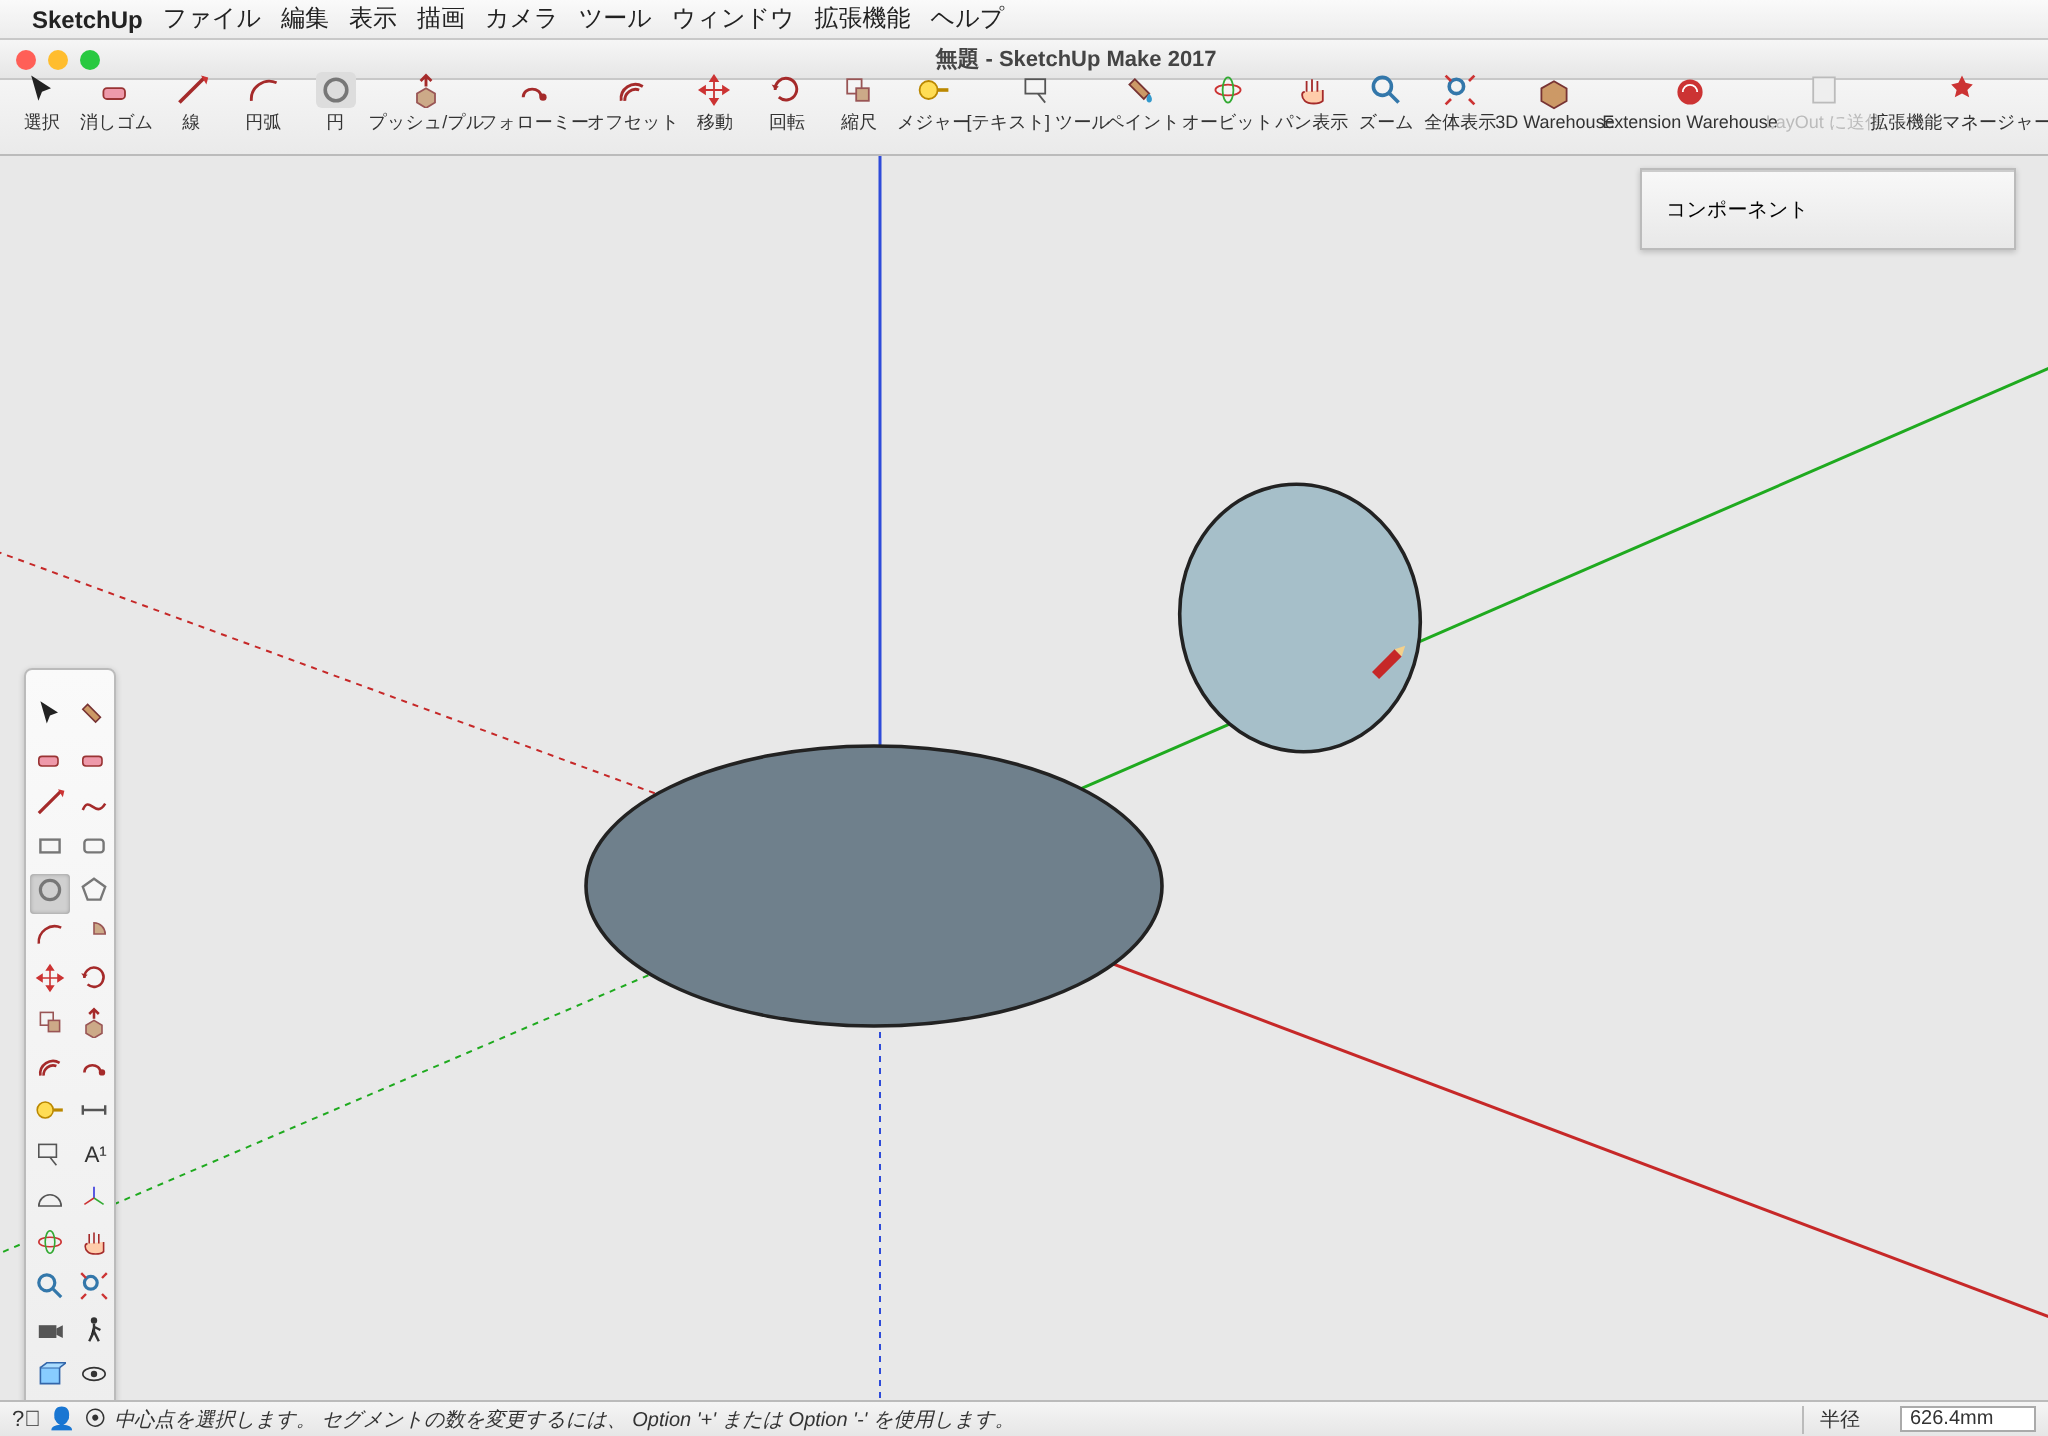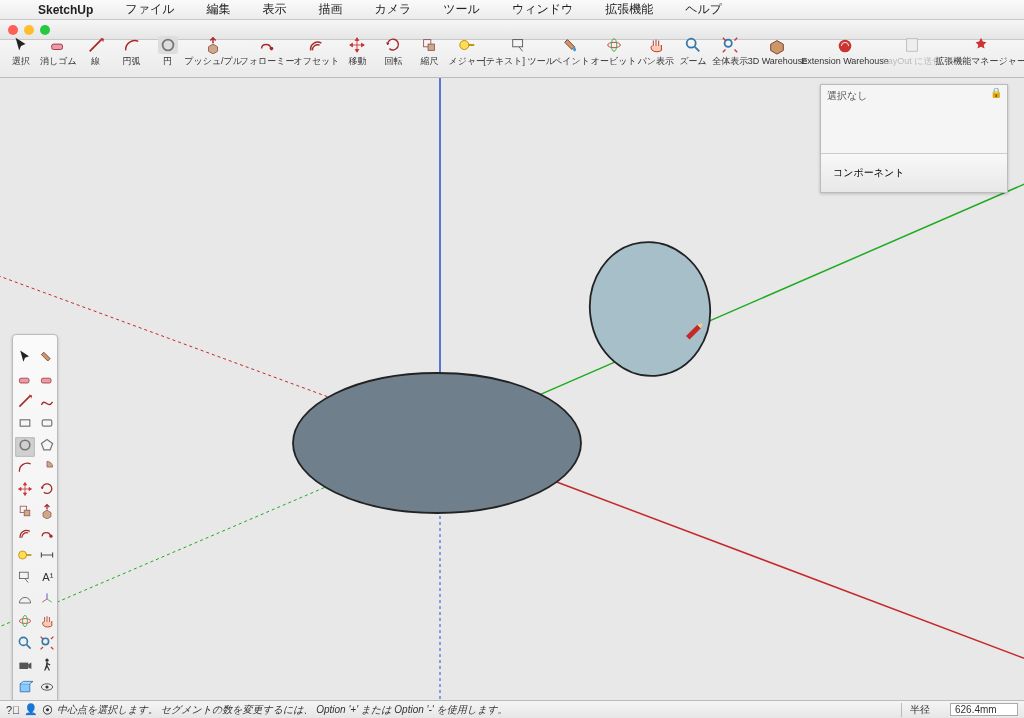--- a/index.html
+++ b/index.html
@@ -1,19 +1,19 @@
 <!DOCTYPE html>
 <html><head>
 <meta charset="utf-8">
 <style>
 * { box-sizing: border-box; margin: 0; padding: 0; font-family: "Hiragino Kaku Gothic Pro", "Meiryo", sans-serif; }
 body { width: 1024px; height: 718px; background: #e8e8e8; overflow: hidden; position: relative; }
 
 
-.menubar { height: 20px; background: linear-gradient(#fafafa,#ececec); display: flex; align-items: center; padding: 0 6px; gap: 32px; font-size: 12px; color: #222; border-bottom: 1px solid #c8c8c8; }
+.menubar { height: 20px; background: linear-gradient(#fafafa,#ececec); display: flex; align-items: center; padding: 0 6px; gap: 10px; font-size: 12px; color: #222; border-bottom: 1px solid #c8c8c8; }
 .menubar .apple { color: #e53935; font-size: 13px; }
 .menubar .appname { font-weight: bold; }
 
 
 .titlebar { height: 20px; background: linear-gradient(#f6f6f6,#e6e6e6); display: flex; align-items: center; padding: 0 8px; font-size: 11px; color: #333; border-bottom: 1px solid #c8c8c8; }
 .traffic { display: flex; gap: 6px; margin-right: 10px; }
 .tl { width: 10px; height: 10px; border-radius: 50%; }
 .tl.r { background: #ff5f57; } .tl.y { background: #ffbd2e; } .tl.g { background: #28c940; }
 .titlebar .title { flex: 1; text-align: center; font-weight: 600; color: #444; }
 
@@ -65,20 +65,21 @@
   <span>拡張機能</span>
   <span>ヘルプ</span>
 </div>
 
 <div class="titlebar">
   <div class="traffic">
     <div class="tl r"></div>
     <div class="tl y"></div>
     <div class="tl g"></div>
   </div>
+  <div class="title">無題 - SketchUp Make 2017</div>
 </div>
 
 <div class="toolbar" id="toolbar">
     <div class="tbtn">
       <div class="tico">
         <svg viewBox="0 0 20 20">
           <path d="M4 2l4 14 2-5 5-2z" fill="#222"></path>
         </svg>
       </div>
       <div class="tlbl">選択</div>
@@ -281,24 +282,20 @@
 
     <g transform="translate(686,258) rotate(-45)">
       <rect x="0" y="0" width="16" height="5" fill="#c62828"></rect>
       <polygon points="16,0 21,2.5 16,5" fill="#f4d08a"></polygon>
       <polygon points="21,2.5 23,2.5 21,2.5" fill="#333"></polygon>
     </g>
   </svg>
 
   
   <div class="panel">
-    <div class="pbody">
-      <span>選択なし</span>
-      <span class="lock">🔒</span>
-    </div>
     <div class="pfoot">コンポーネント</div>
   </div>
 
   
   <div class="palette" id="palette">
       <div class="pbtn">
         <span><svg viewBox="0 0 20 20">
             <path d="M4 2l4 14 2-5 5-2z" fill="#222"></path>
           </svg></span>
       </div>

